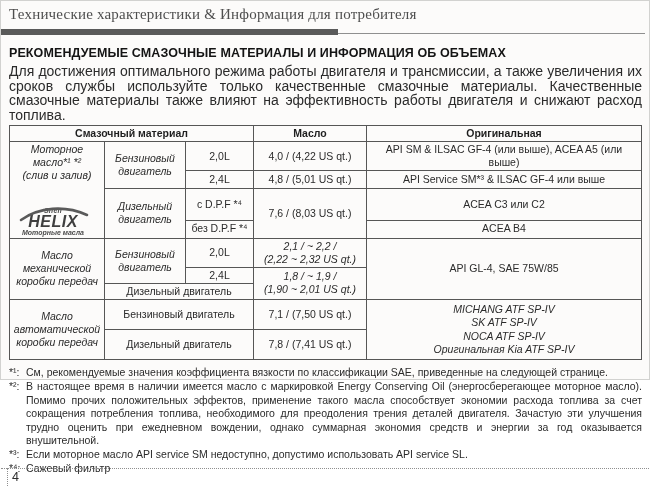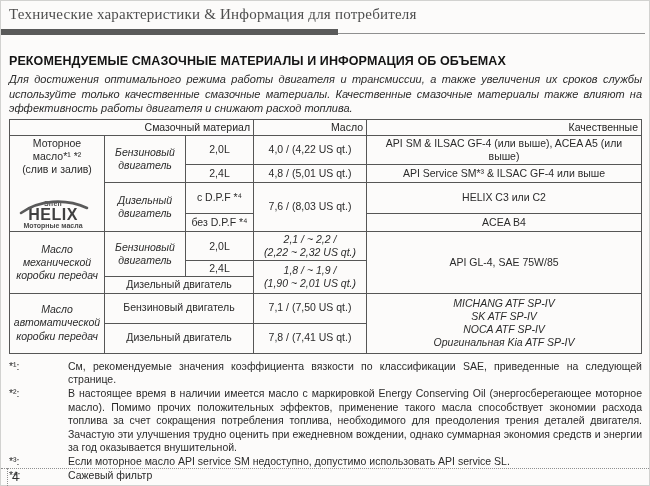--- a/index.html
+++ b/index.html
@@ -4,74 +4,74 @@
 <style>
   html,body{margin:0;padding:0;}
   body{
     width:650px;height:486px;
     background:#ffffff;
     font-family:"Liberation Sans", sans-serif;
     color:#2e2e2e;
     overflow:hidden;
   }
   .page{
-    position:absolute;left:0;top:0;width:650px;height:486px;
+    position:absolute;left:0;top:0;width:650px;height:380px;
     background:#fcfbfa;
     border:1px solid #d2d2d0;
     box-sizing:border-box;
   }
   
   .crumb{
     position:absolute;left:8px;top:5px;
     font-family:"Liberation Serif", serif;
     font-size:15px;color:#4e4e4e;letter-spacing:.2px;
   }
   .rule-thick{position:absolute;left:0;top:28px;width:337px;height:6px;background:#5a5a5a;}
   .rule-thin{position:absolute;left:337px;right:4px;top:32px;height:1px;background:#8f8f8f;}
 
   
-  .content{position:absolute;left:8px;right:7px;top:53px;}
+  .content{position:absolute;left:8px;right:7px;top:45px;}
   h1.title{
     margin:0 0 4px 0;font-size:12.5px;font-weight:bold;color:#141414;letter-spacing:.1px;
   }
-  .intro{margin:0;font-size:11px;line-height:14.5px;color:#2b2b2b;font-style:italic;}
+  .intro{margin:0;font-size:14px;line-height:14.5px;color:#2b2b2b;}
   .just{text-align:justify;}
 
   
   table.spec{
     width:100%;border-collapse:collapse;table-layout:fixed;margin-top:3px;
     font-size:10.5px;color:#2b2b2b;
   }
   table.spec th,table.spec td{
     border:1px solid #565656;
     padding:1px 3px;
     text-align:center;vertical-align:middle;
     line-height:1.25;
     overflow:hidden;
   }
-  table.spec th{font-weight:normal;color:#1e1e1e;text-align:right;}
+  table.spec th{font-weight:bold;color:#1e1e1e;}
   .al{text-align:left;padding-left:5px;}
   .pre{white-space:pre-line;font-style:italic;}
-  .topal{vertical-align:top;padding-top:2px;}
+  .topal{vertical-align:top;padding-top:2px;font-style:italic;}
   tr.rh{height:15px}  tr.r18{height:18px}
   tr.r28{height:28px} tr.r14{height:14px} tr.r30{height:30px}
   .cls4{line-height:14px;margin-top:27px;}
 
   
   .logo{position:relative;margin-top:24px;width:80px;color:#4a4a4a;text-align:center;}
   .logo .shell{font-size:7px;font-weight:bold;letter-spacing:.3px;display:block;line-height:7px;}
   .logo .helix{font-size:16px;font-weight:bold;letter-spacing:.5px;line-height:15px;color:#3f3f3f;}
   .logo .cap{font-size:7px;font-weight:bold;line-height:8px;white-space:nowrap;}
   .logo svg{position:absolute;left:6px;top:-1px;pointer-events:none;}
 
   
   .footnotes{margin-top:6px;}
   .fn{display:flex;font-size:10.5px;line-height:13.5px;color:#2b2b2b;margin-top:.5px;}
   .fn .mk{width:17px;flex:0 0 17px;}
-  .fn .tx{flex:1;text-align:justify;margin-left:42px;}
+  .fn .tx{flex:1;text-align:justify;}
 
   
   .foot-rule{position:absolute;left:0;right:0;top:467px;border-top:1px dotted #8f8f8f;}
   .foot-vline{position:absolute;left:6px;top:467px;height:18px;border-left:1px dotted #8f8f8f;}
   .pageno{position:absolute;left:11px;top:469px;font-size:12.5px;color:#2e2e2e;}
 </style>
 </head>
 <body>
 
 <div class="page">
@@ -92,21 +92,21 @@
           <col style="width:81px">
           <col style="width:68px">
         <col style="width:113px">
           <col>
       </colgroup>
 
       <tbody>
           <tr class="rh">
         <th colspan="3" class="al">Смазочный материал</th>
         <th>Масло</th>
-        <th>Качественные</th>
+        <th>Оригинальная</th>
       </tr>
 
       <tr class="r18">
         <td rowspan="4" class="al topal">
           <div>Моторное масло*¹ *²</div>
           <div>(слив и залив)</div>
           <div class="logo">
             <span class="shell">Shell</span>
             <svg width="72" height="16" viewBox="0 0 72 16">
               <path d="M2 14 C 20 1, 46 -1, 68 9" stroke="#5a5a5a" stroke-width="2.6" fill="none" stroke-linecap="round"></path>
@@ -124,21 +124,21 @@
       <tr class="r18">
         <td>2,4L</td>
         <td>4,8 / (5,01 US qt.)</td>
         <td>API Service SM*³ &amp; ILSAC GF-4 или выше</td>
       </tr>
       <tr class="r18">
         <td rowspan="2" class="al pre">Дизельный
 двигатель</td>
         <td>с D.P.F *⁴</td>
         <td rowspan="2">7,6 / (8,03 US qt.)</td>
-        <td>HELIX C3 или C2</td>
+        <td>ACEA C3 или C2</td>
       </tr>
       <tr class="r18">
         <td>без D.P.F *⁴</td>
         <td>ACEA B4</td>
       </tr>
 
       <tr class="r28">
         <td rowspan="3" class="al pre">Масло
 механической
 коробки передач</td>

